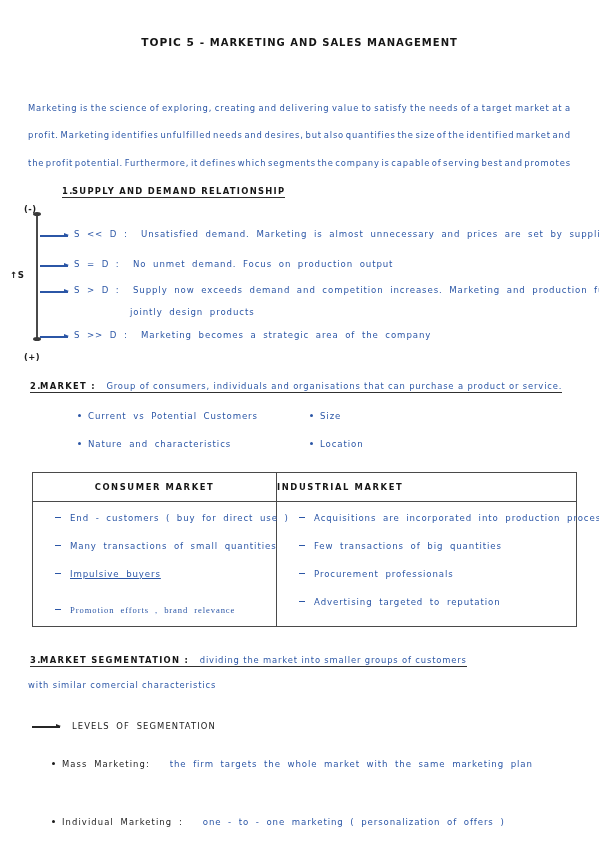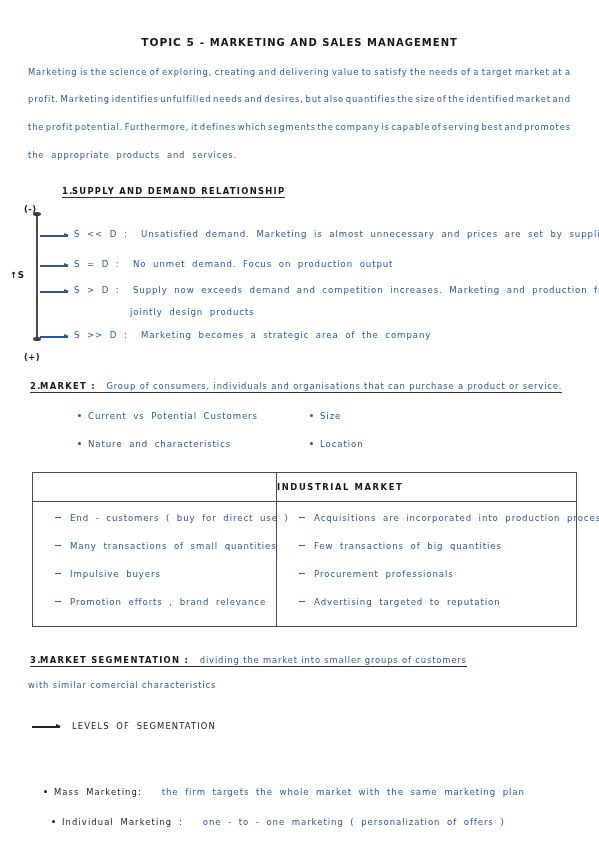--- a/index.html
+++ b/index.html
@@ -58,21 +58,21 @@
     color: #2b56a6;
     font-size: 8.4px;
     letter-spacing: 0.85px;
     white-space: nowrap;
   }
   .para-line.justify {
     width: 543px;
     display: flex;
     justify-content: space-between;
   }
-  .para-line.justify > span { white-space: nowrap; }
+  .para-line.justify > span { white-space: nowrap; margin-top: 36px; }
 
   
   .section-head {
     position: absolute;
     color: #161616;
     font-size: 8.4px;
     font-weight: bold;
     letter-spacing: 1.3px;
     white-space: nowrap;
     border-bottom: 1px solid #303030;
@@ -289,23 +289,20 @@
       <span>the</span>
       <span>company</span>
       <span>is</span>
       <span>capable</span>
       <span>of</span>
       <span>serving</span>
       <span>best</span>
       <span>and</span>
       <span>promotes</span>
   </div>
-  <div class="para-line" style="top:150px;">
-    <span>the</span>&nbsp;&nbsp;<span>appropriate</span>&nbsp;&nbsp;<span>products</span>&nbsp;&nbsp;<span>and</span>&nbsp;&nbsp;<span>services.</span>
-  </div>
 
   <div class="section-head" style="left:30px; top:186px;margin-left:32px;">
     <span class="num-mark">1.</span><span>SUPPLY AND DEMAND RELATIONSHIP</span>
   </div>
 
   <div class="axis-sign" style="left:24px; top:204px;">(-)</div>
   <div class="axis-line"></div>
   <div class="axis-cap" style="top:212px;"></div>
   <div class="axis-cap" style="top:337px;"></div>
   <div class="axis-label">↑S</div>
@@ -344,62 +341,63 @@
   </div>
   <div class="bullet-row ink" style="left:310px; top:411px;">
     <span class="dot"></span><span>Size</span>
   </div>
   <div class="bullet-row ink" style="left:310px; top:439px;">
     <span class="dot"></span><span>Location</span>
   </div>
 
   <div class="table">
     <div class="table-head">
+      <div class="th left">CONSUMER   MARKET</div>
       <div class="th right">INDUSTRIAL  MARKET</div>
       <div class="table-divider"></div>
     </div>
     <div class="table-divider" style="top:28px; height:125px;"></div>
 
     <div class="td-cell ink" style="left:22px; top:40px;">
       <span class="dash"></span><span>End - customers  ( buy for direct use )</span>
     </div>
     <div class="td-cell ink" style="left:266px; top:40px;">
       <span class="dash"></span><span>Acquisitions  are  incorporated  into  production  processes</span>
     </div>
 
     <div class="td-cell ink" style="left:22px; top:68px;">
       <span class="dash"></span><span>Many transactions of small quantities</span>
     </div>
     <div class="td-cell ink" style="left:266px; top:68px;">
       <span class="dash"></span><span>Few  transactions  of   big  quantities</span>
     </div>
 
-    <div class="td-cell ink" style="left:22px; top:96px;">
+    <div class="td-cell ink" style="left:22px; top:96px;text-decoration:underline;">
       <span class="dash"></span><span>Impulsive  buyers</span>
     </div>
     <div class="td-cell ink" style="left:266px; top:96px;">
       <span class="dash"></span><span>Procurement   professionals</span>
     </div>
 
-    <div class="td-cell ink" style="left:22px; top:124px;">
+    <div class="td-cell ink" style="left:22px; top:132px;font-family:Liberation Serif, serif;">
       <span class="dash"></span><span>Promotion efforts ,  brand  relevance</span>
     </div>
     <div class="td-cell ink" style="left:266px; top:124px;">
       <span class="dash"></span><span>Advertising  targeted  to  reputation</span>
     </div>
   </div>
 
   <div class="section-head" style="left:30px; top:655px;">
     <span class="num-mark">3.</span><span>MARKET  SEGMENTATION :</span><span class="inline-ink">&nbsp;&nbsp;&nbsp;<span>dividing  the  market  into smaller  groups of  customers</span></span>
   </div>
   <div class="para-line" style="top:680px; left:28px;">with similar  comercial  characteristics</div>
 
   <div class="long-arrow"></div>
   <div class="pen" style="position:absolute; left:72px; top:721px;">LEVELS OF SEGMENTATION</div>
 
-  <div class="bullet-row" style="left:44px; top:752px;margin-top:28px;">
+  <div class="bullet-row" style="left:52px; top:752px;">
     <span class="dot dark"></span><span class="pen">Mass   Marketing:</span><span class="ink">&nbsp;&nbsp;&nbsp;<span>the firm  targets  the  whole  market  with the  same  marketing  plan</span></span>
   </div>
   <div class="bullet-row" style="left:52px; top:810px;">
     <span class="dot dark"></span><span class="pen">Individual  Marketing :</span><span class="ink">&nbsp;&nbsp;&nbsp;<span>one - to - one   marketing   ( personalization of  offers )</span></span>
   </div>
 
 </div>
 
 </body></html>

